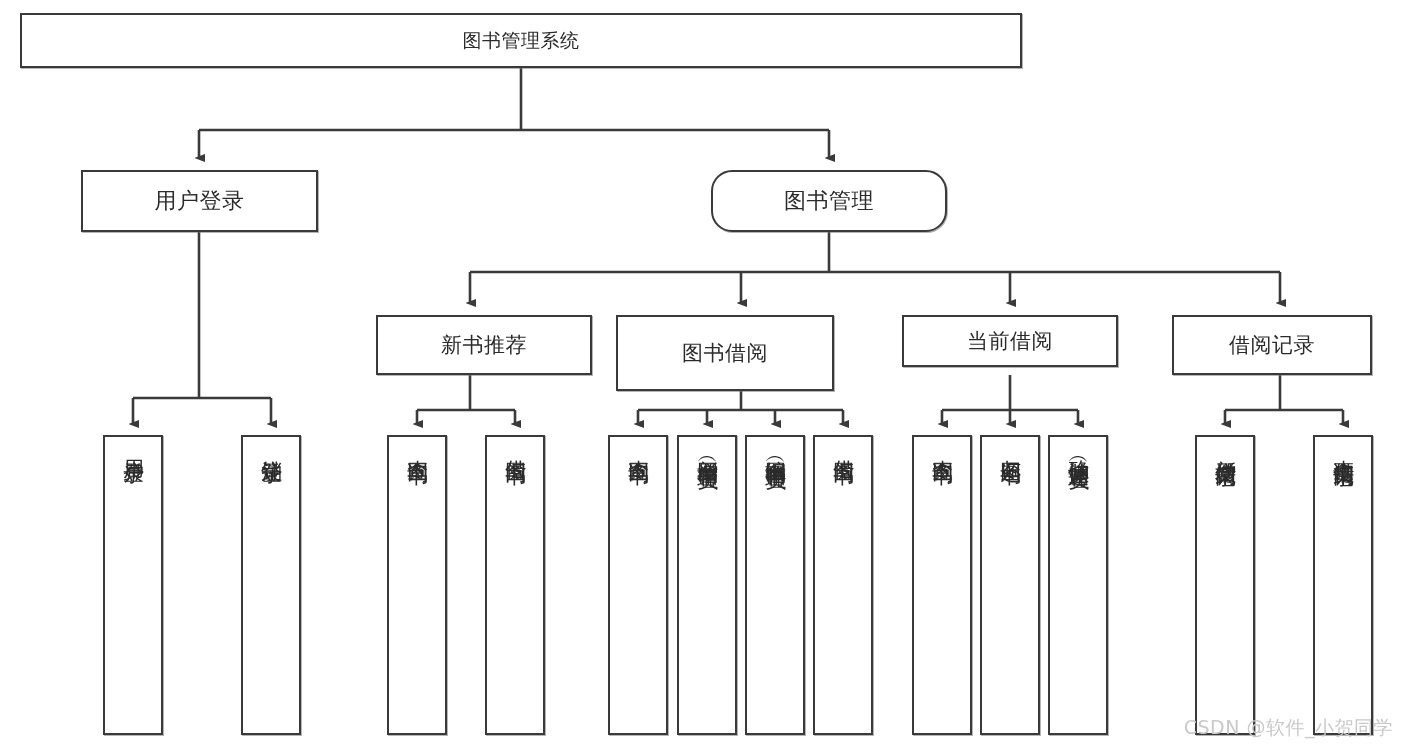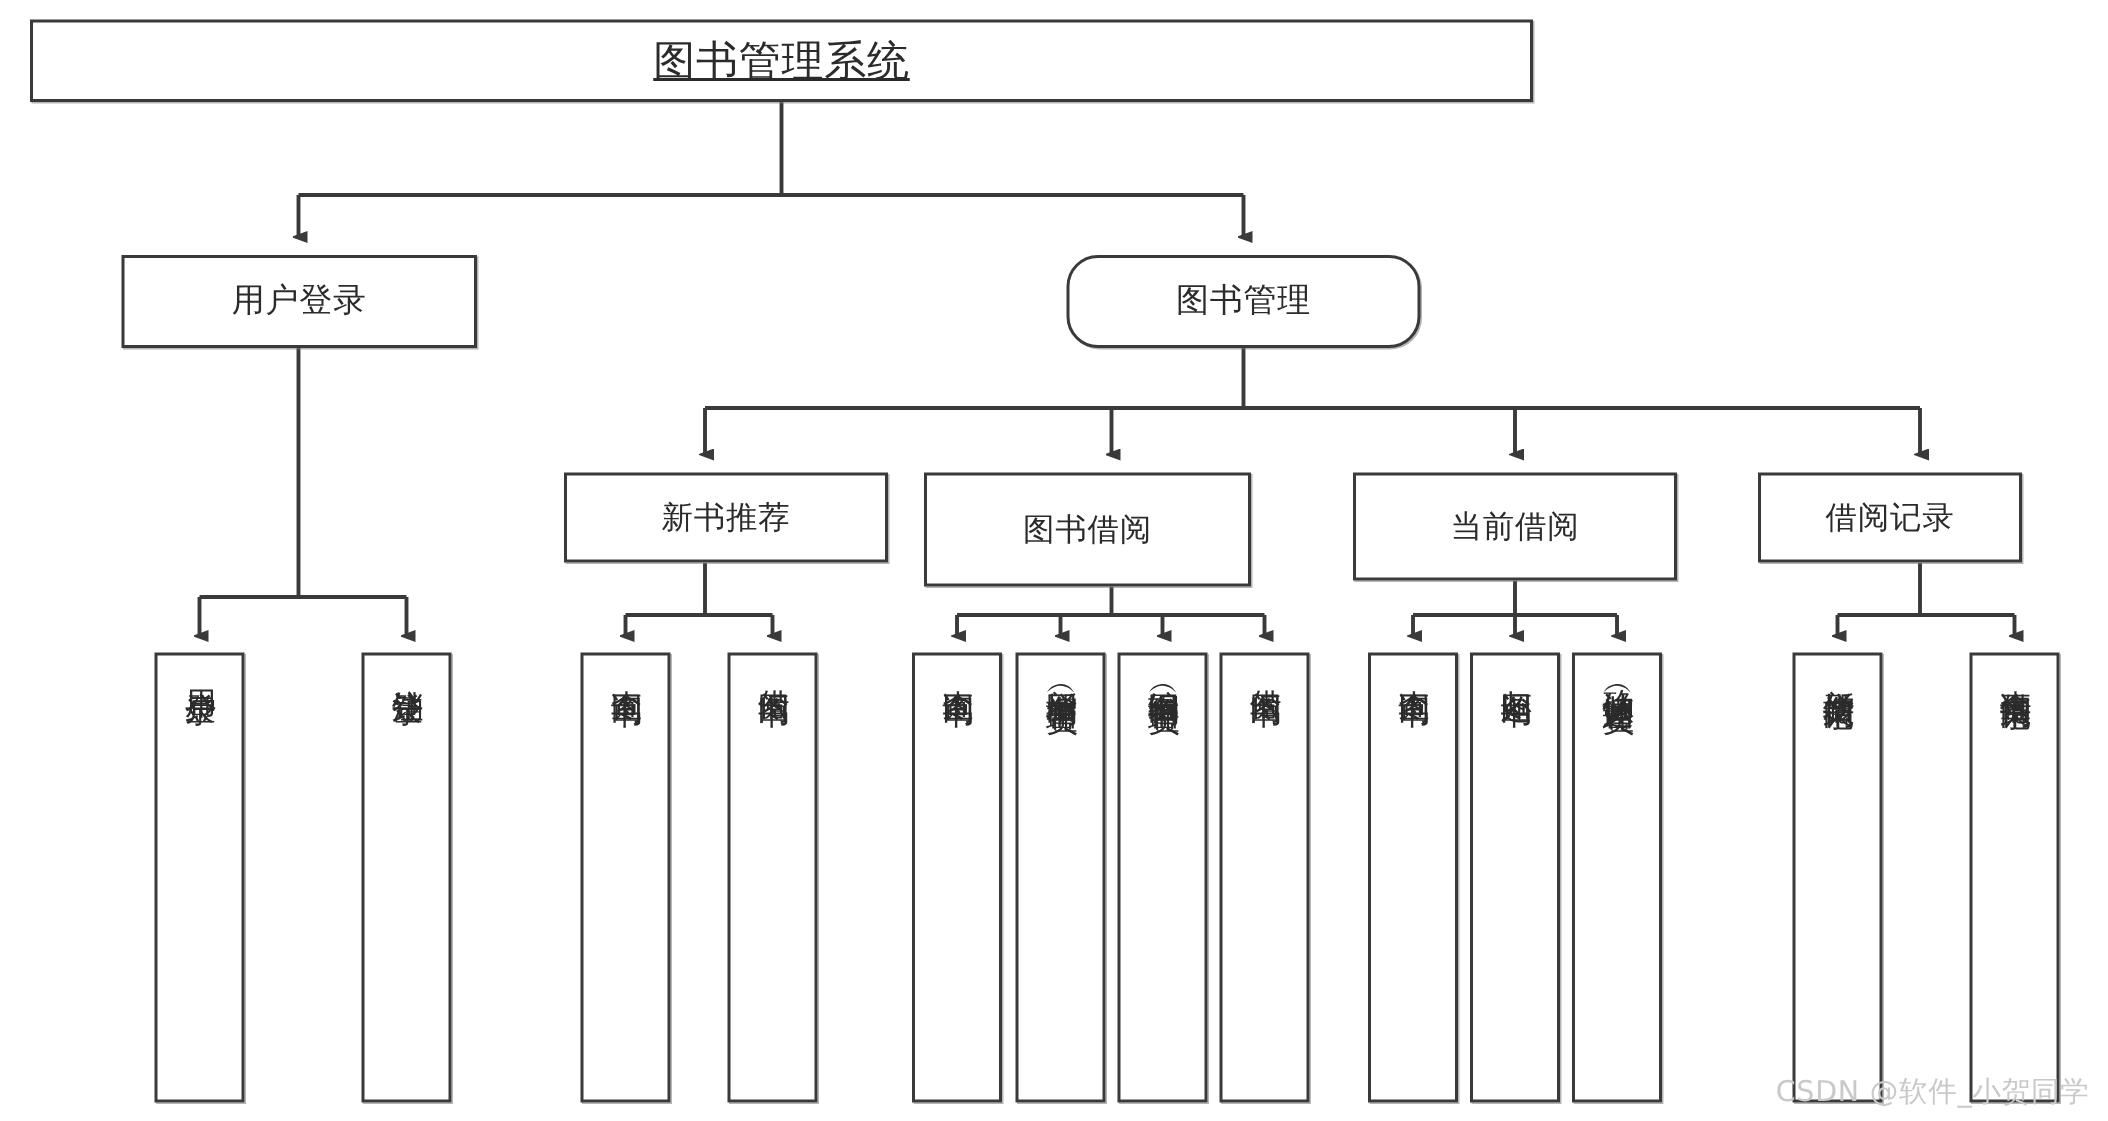--- a/index.html
+++ b/index.html
@@ -36,21 +36,21 @@
     justify-content: center;
     color: #2b2b2b;
     box-shadow: 1px 1px 0 rgba(120,120,120,0.55);
   }
   .node .lbl {
     display: block;
     line-height: 1.18;
     letter-spacing: 0.5px;
     white-space: nowrap;
   }
-  .node.root .lbl { font-size: 28px; text-decoration: underline; }
+  .node.root .lbl { font-size: 19px; }
   .node.lvl2 .lbl { font-size: 22px; }
   .node.lvl3 .lbl { font-size: 21px; }
 
   .node.leaf {
     padding-top: 6px;
     align-items: flex-start;
     justify-content: center;
   }
   .node.leaf .lbl {
     font-size: 21px;
@@ -138,24 +138,24 @@
   <div class="node lvl2" style="left:711px; top:170px; width:236px; height:62px;border-radius:21px;">
     <span class="lbl">图书管理</span>
   </div>
 
   <div class="node lvl3" style="left:362px; top:315px; width:216px; height:60px;margin-left:14px;">
     <span class="lbl">新书推荐</span>
   </div>
   <div class="node lvl3" style="left:616px; top:315px; width:218px; height:76px;">
     <span class="lbl">图书借阅</span>
   </div>
-  <div class="node lvl3" style="left:902px; top:315px; width:216px; height:72px;">
+  <div class="node lvl3" style="left:902px; top:315px; width:216px; height:52px;">
     <span class="lbl">当前借阅</span>
   </div>
-  <div class="node lvl3" style="left:1172px; top:315px; width:176px; height:60px;">
+  <div class="node lvl3" style="left:1172px; top:315px; width:200px; height:60px;">
     <span class="lbl">借阅记录</span>
   </div>
 
   <div class="node leaf" style="left:103px; top:435px; width:60px; height:300px;">
     <span class="lbl">用户登录</span>
   </div>
   <div class="node leaf" style="left:241px; top:435px; width:60px; height:300px;">
     <span class="lbl">注销登录</span>
   </div>
 

